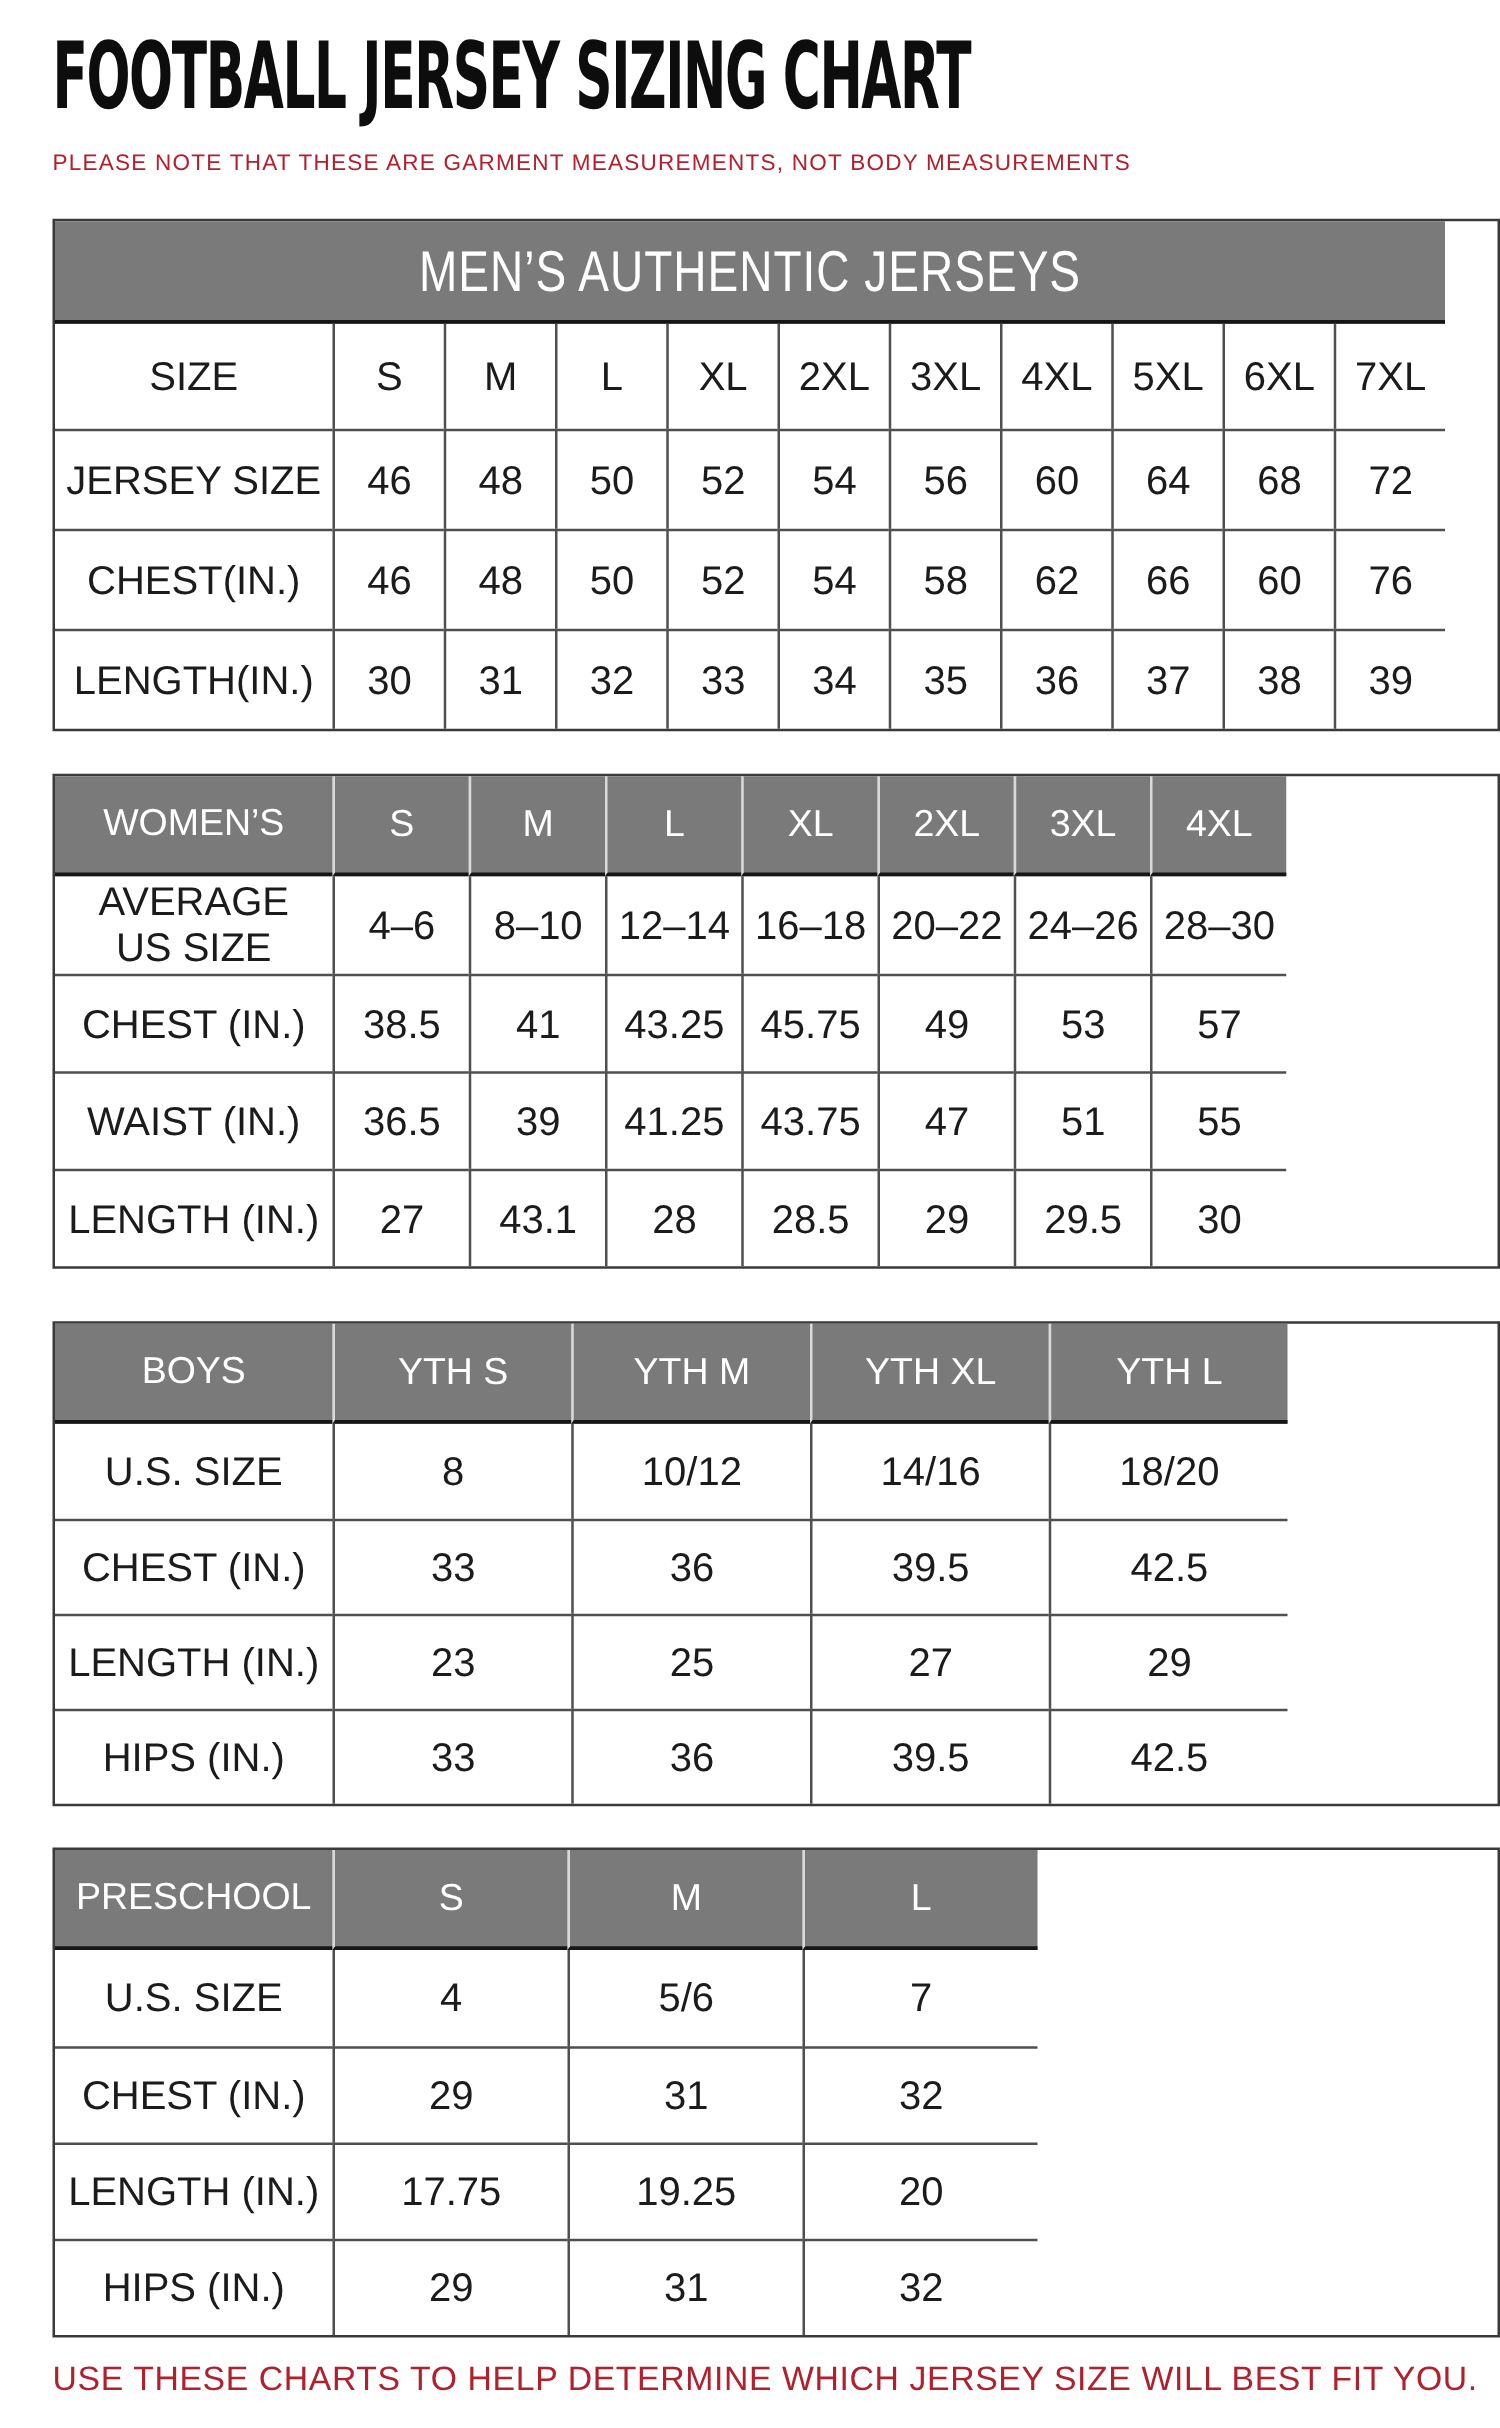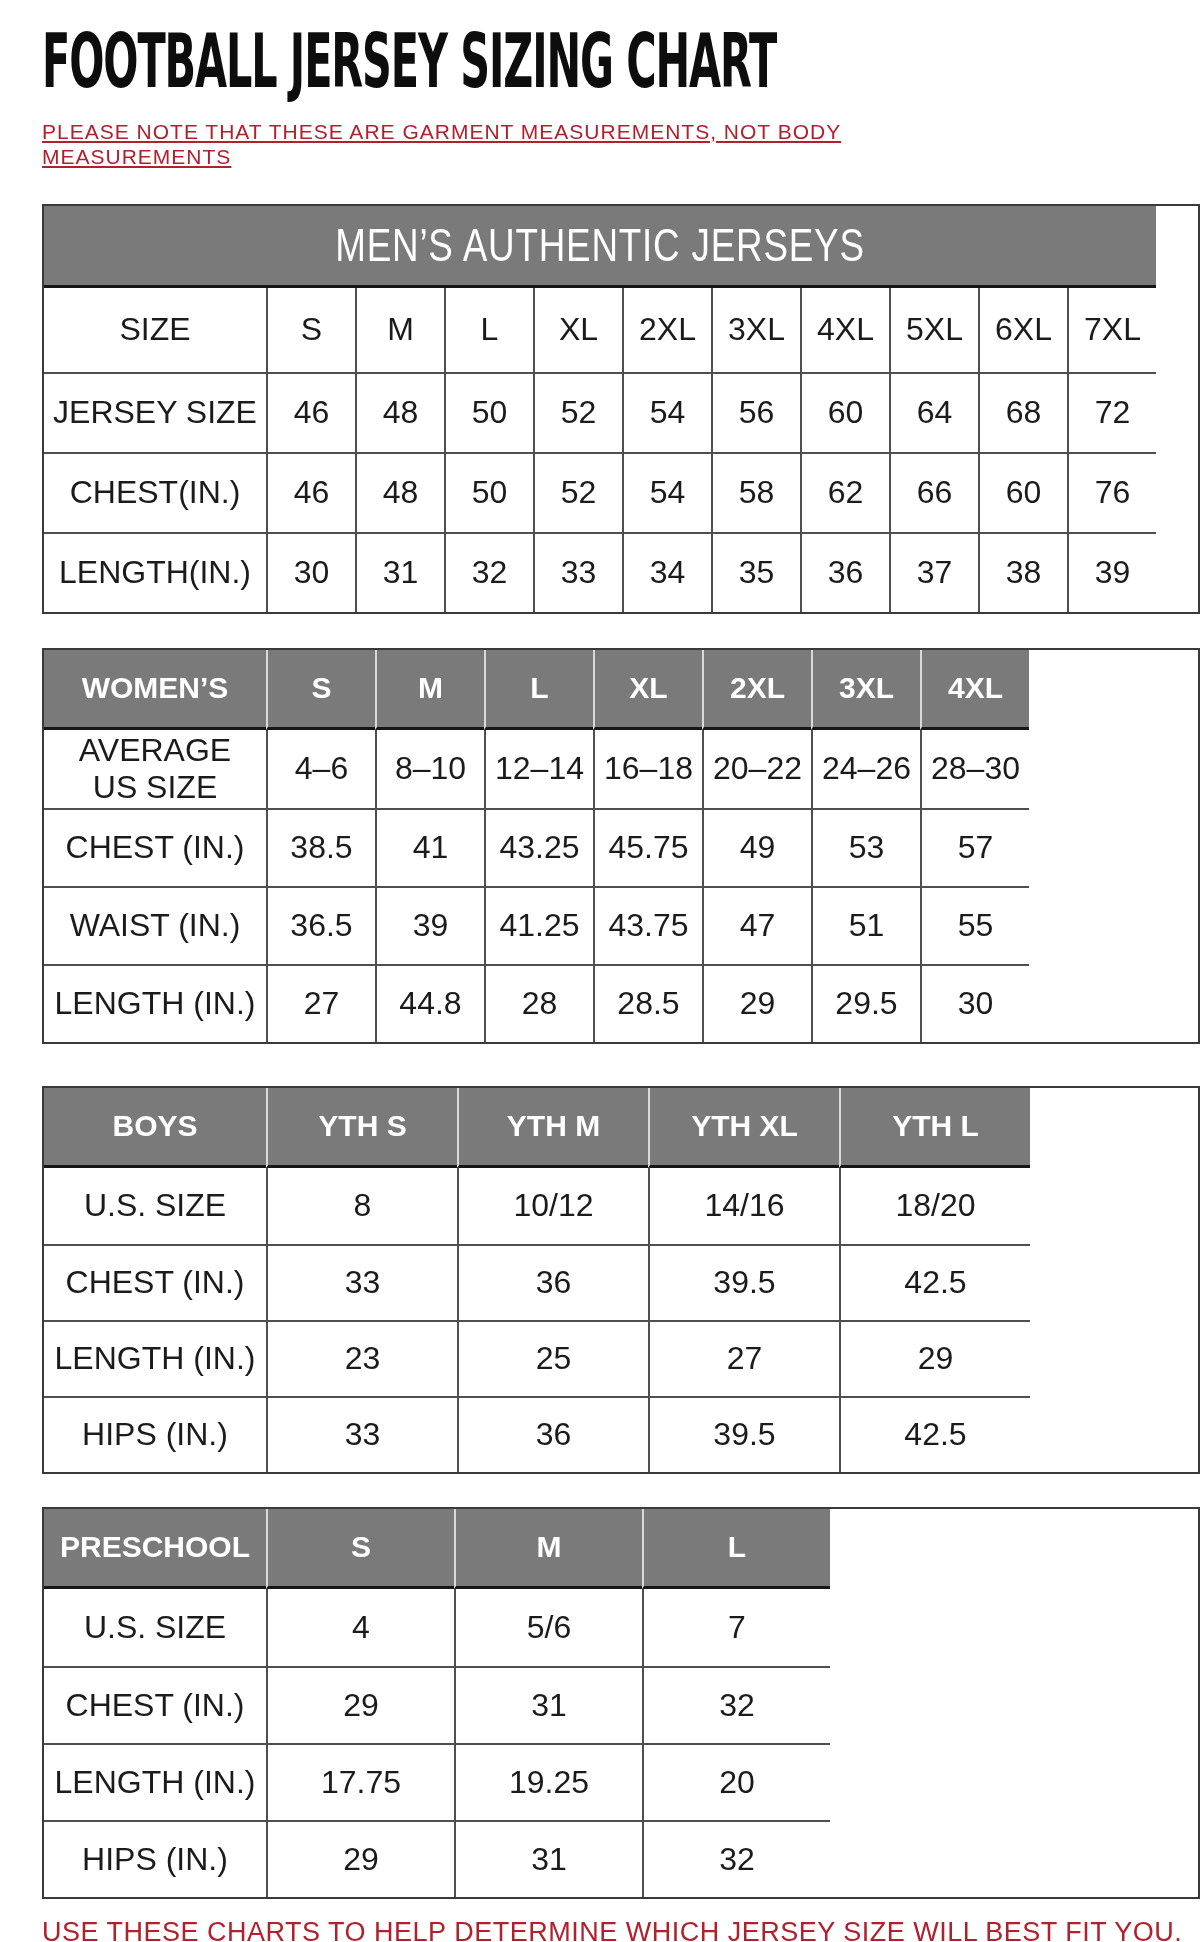--- a/index.html
+++ b/index.html
@@ -11,22 +11,22 @@
   
   h1.title{margin:0;height:74px;line-height:74px;white-space:nowrap;}
   .title-squeeze{
     display:inline-block;transform:scaleX(0.56);transform-origin:0 50%;
     font-family:"DejaVu Sans", sans-serif;font-weight:700;font-size:74px;
     letter-spacing:-2px;color:#0d0d0d;white-space:nowrap;
   }
   
   .note{
     margin:22px 0 0 0;width:980px;
-    font-size:21px;line-height:1.18;letter-spacing:1px;
-    color:#b0202d;font-weight:400;text-decoration:underline;
+    font-size:18px;line-height:1.18;letter-spacing:1px;
+    color:#b0202d;font-weight:400;
   }
   .footer-note{
     margin:18px 0 0 0;width:1140px;white-space:nowrap;
     font-size:27px;letter-spacing:0.5px;color:#b0202d;font-weight:400;
   }
   
   .tbl{
     display:grid;border:2px solid #3a3a3a;background:#fff;
     box-sizing:content-box;
   }
@@ -40,21 +40,21 @@
   .tbl > .banner{
     grid-column:1 / -1;border:none;border-bottom:3px solid #161616;
     background:#7a7a7a;color:#ffffff;
   }
   .banner-squeeze{
     display:inline-block;transform:scaleX(0.8);transform-origin:50% 50%;
     font-size:46px;letter-spacing:1px;white-space:nowrap;
   }
   .tbl > .hcell{
     border-top:none;border-left:2px solid #d9d9d9;border-bottom:3px solid #161616;
-    background:#7a7a7a;color:#ffffff;font-size:30px;font-weight:bold;
+    background:#7a7a7a;color:#ffffff;font-size:30px;
   }
   .tbl > .hcell.col0{border-left:none;}
   .lcell{font-size:29px;white-space:pre-line;line-height:1.15;padding:0 8px;}
   
   .mens{margin-top:34px;grid-template-columns:222px repeat(10,89px);
         grid-template-rows:82px 84px 80px 80px 80px;}
   .womens{margin-top:34px;grid-template-columns:222px repeat(7,109px);
         grid-template-rows:80px repeat(4,78px);}
   .boys{margin-top:42px;grid-template-columns:222px repeat(4,191px);
         grid-template-rows:80px repeat(4,76px);}
@@ -148,21 +148,21 @@
         <div class="col0 lcell">WAIST (IN.)</div>
         <div class="cell">36.5</div>
         <div class="cell">39</div>
         <div class="cell">41.25</div>
         <div class="cell">43.75</div>
         <div class="cell">47</div>
         <div class="cell">51</div>
         <div class="cell">55</div>
         <div class="col0 lcell">LENGTH (IN.)</div>
         <div class="cell">27</div>
-        <div class="cell">44.8</div>
+        <div class="cell">43.1</div>
         <div class="cell">28</div>
         <div class="cell">28.5</div>
         <div class="cell">29</div>
         <div class="cell">29.5</div>
         <div class="cell">30</div>
       </div>
       <div class="tbl boys">
         <div class="hcell col0 lcell">BOYS</div>
         <div class="hcell">YTH S</div>
         <div class="hcell">YTH M</div>

